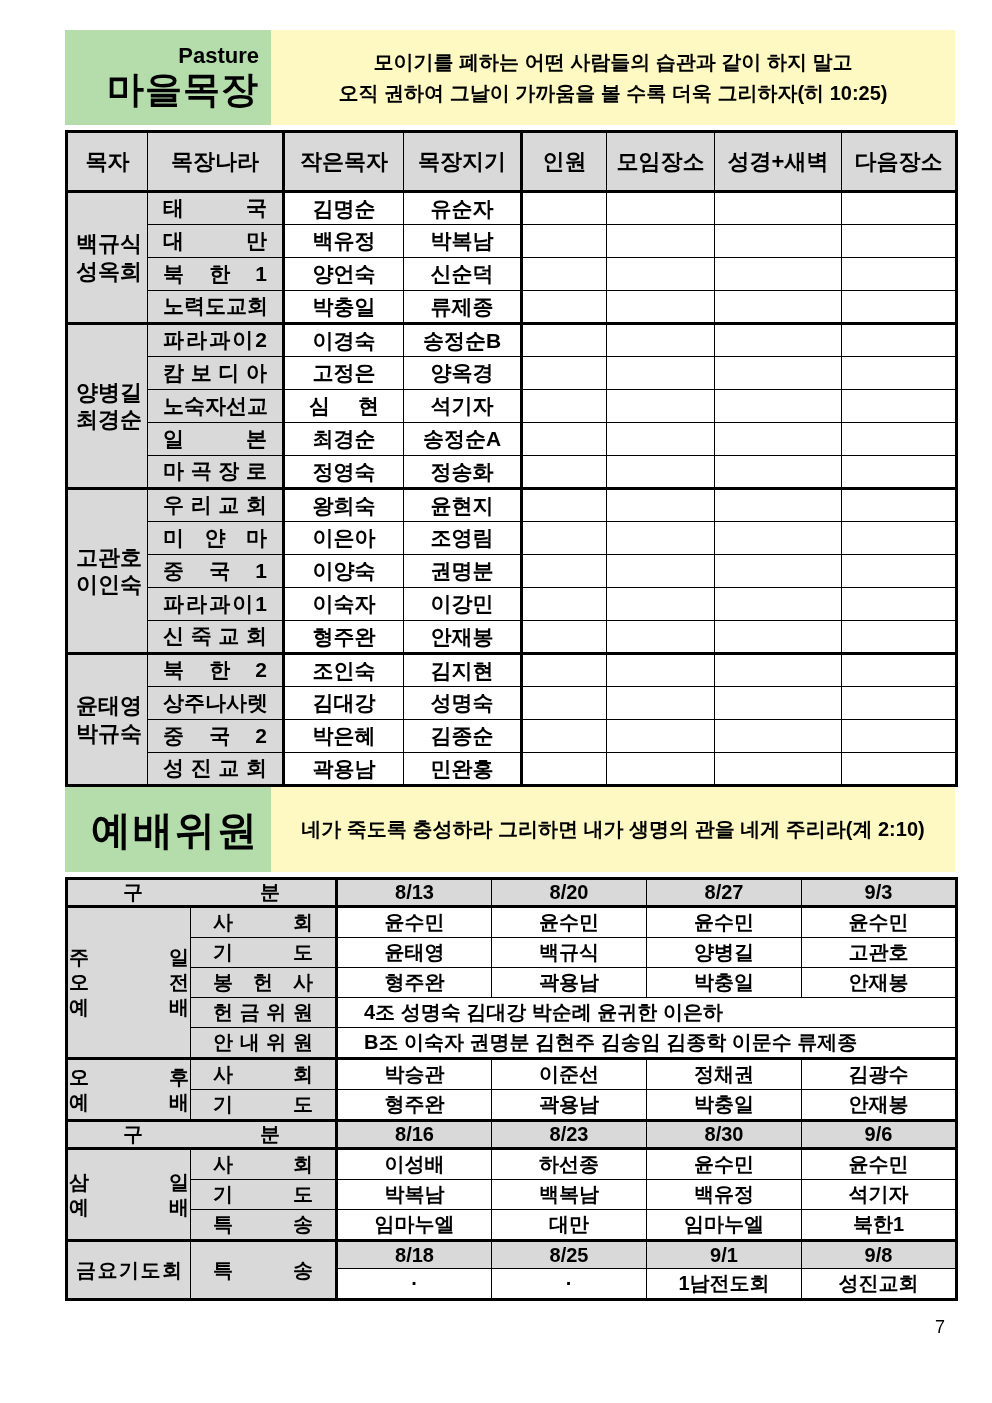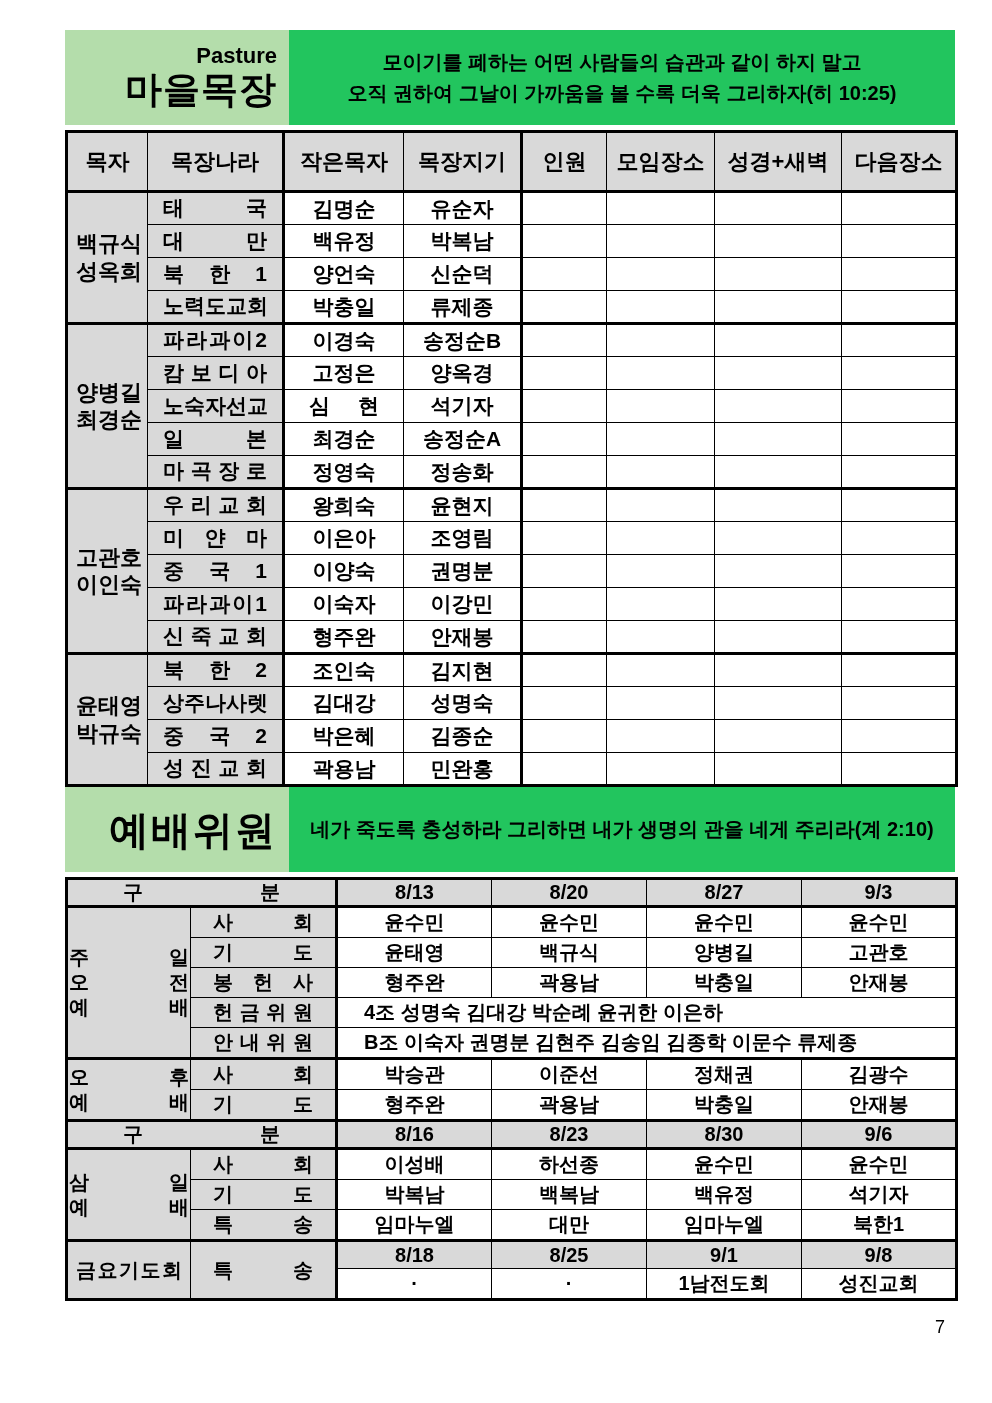--- a/index.html
+++ b/index.html
@@ -7,26 +7,26 @@
   body {
     width:992px; height:1403px;
     font-family:"Liberation Sans","DejaVu Sans",sans-serif;
     font-weight:700; color:#000;
   }
   .page { position:relative; width:992px; height:1403px; padding:30px 37px 0 65px; }
 
   
   .banner { display:flex; width:890px; margin-bottom:5px; }
   .banner-left {
-    width:224px; background:#b4ddab;
+    width:206px; background:#b4ddab;
     display:flex; flex-direction:column; justify-content:center; align-items:flex-end;
     padding-right:12px;
   }
   .banner-right {
-    flex:1; background:#22c55e;
+    flex:1; background:#fef9c3;
     display:flex; flex-direction:column; justify-content:center; align-items:center;
     text-align:center;
   }
   .banner1 { height:95px; }
   .banner2 { height:85px; }
   .tag-en { font-size:22px; line-height:1.2; }
   .title-ko { font-size:37px; line-height:1.15; letter-spacing:1px; }
   .title-ko2 { font-size:40px; letter-spacing:2px; }
   .verse { font-size:20px; line-height:1.55; }
 

